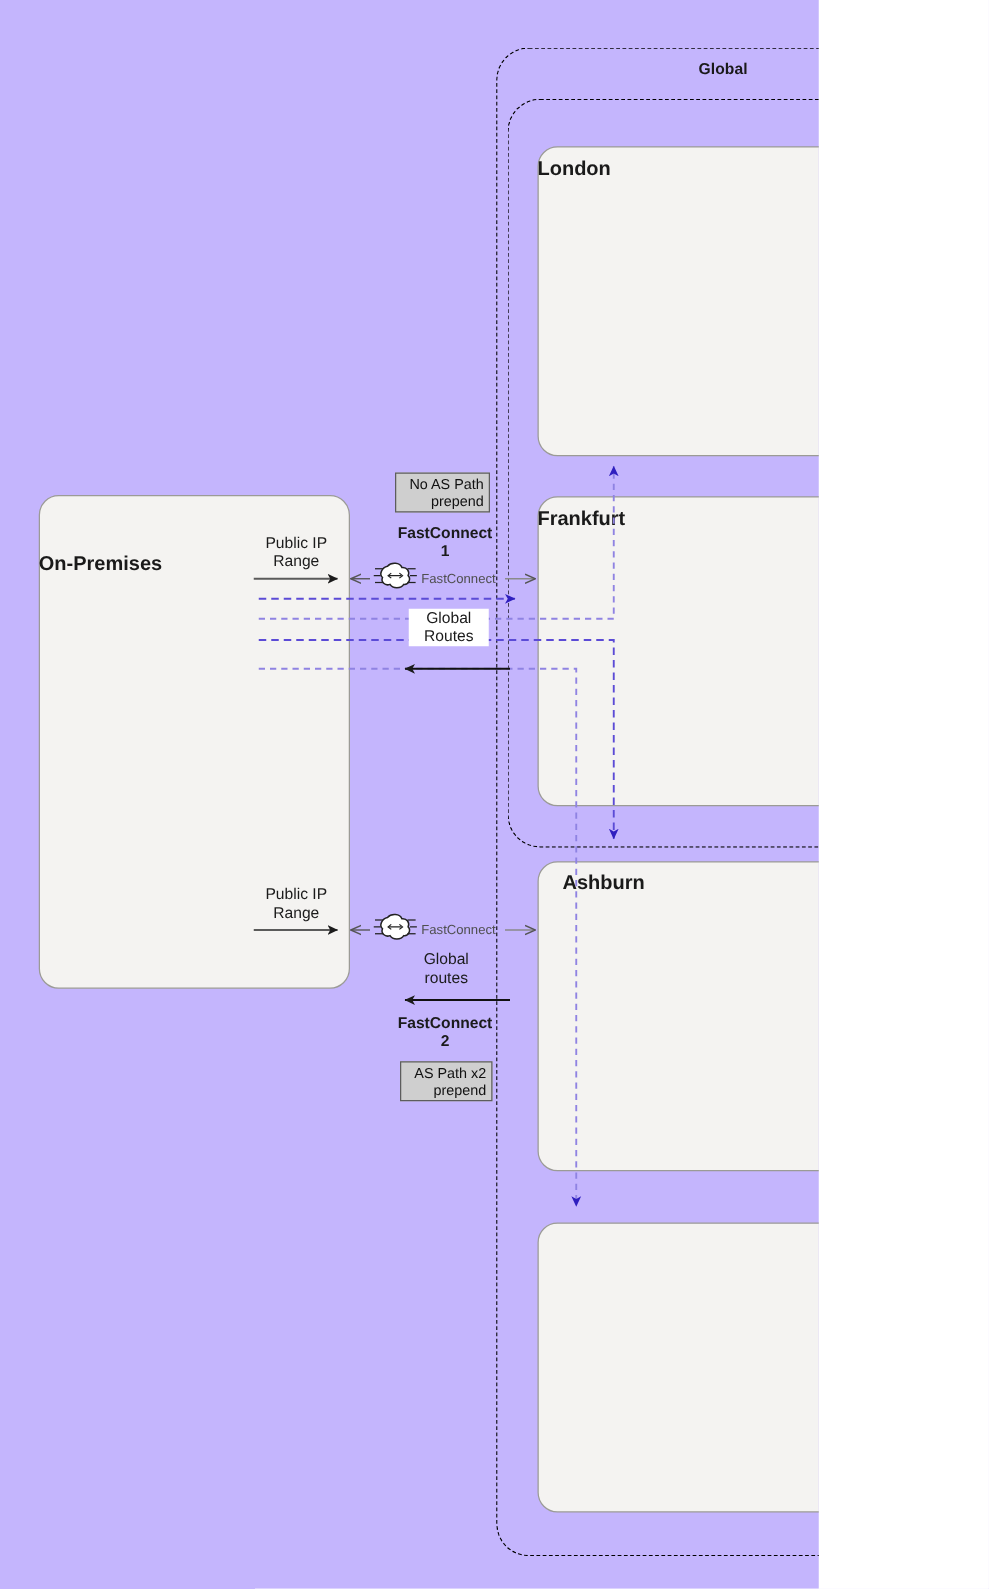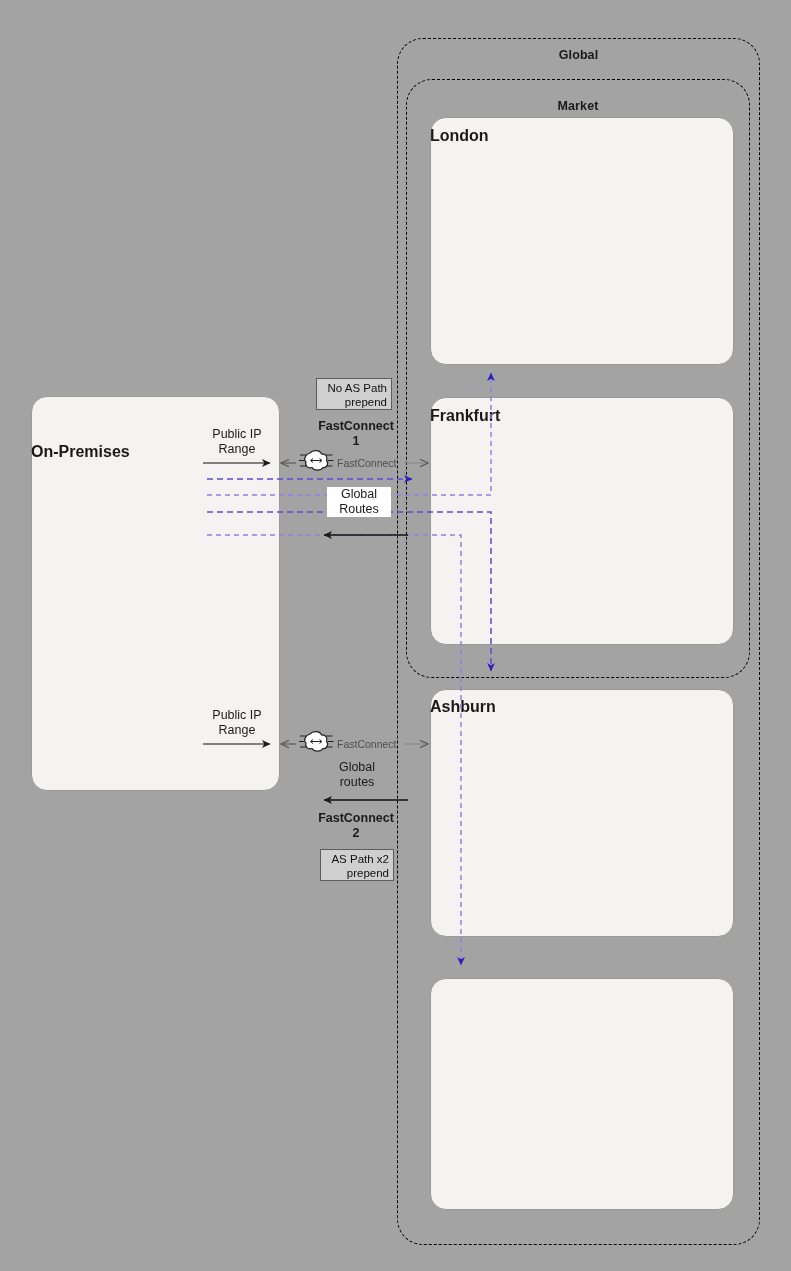--- a/index.html
+++ b/index.html
@@ -7,23 +7,23 @@
     margin: 0;
     padding: 0;
     background: #ffffff;
   }
   body {
     font-family: "Liberation Sans", sans-serif;
     -webkit-font-smoothing: antialiased;
   }
   #canvas {
     position: relative;
-    width: 791px;
+    width: 655px;
     height: 1271px;
-    background: #a3a3a3;
+    background: #c4b5fd;
     overflow: hidden;
   }
   svg.layer {
     position: absolute;
     left: 0;
     top: 0;
     width: 791px;
     height: 1271px;
     overflow: visible;
   }
@@ -98,33 +98,32 @@
 </style>
 </head>
 <body>
 
 <div id="canvas">
 
   <div class="group-box" style="left:397px; top:38px; width:363px; height:1207px;"></div>
   <div class="group-label" style="top:48px; left:397px; width:363px;">Global</div>
 
   <div class="group-box" style="left:406px; top:79px; width:344px; height:599px;"></div>
-  <div class="group-label" style="top:99px; left:406px; width:344px;">Market</div>
 
   <div class="site-box" style="left:31px; top:396px; width:249px; height:395px;"></div>
   <div class="site-label" style="top:407px; left:31px; width:249px;margin-top:36px;">On-Premises</div>
 
   <div class="site-box" style="left:430px; top:117px; width:304px; height:248px;"></div>
   <div class="site-label" style="top:127px; left:430px; width:304px;">London</div>
 
   <div class="site-box" style="left:430px; top:397px; width:304px; height:248px;"></div>
   <div class="site-label" style="top:407px; left:430px; width:304px;">Frankfurt</div>
 
   <div class="site-box" style="left:430px; top:689px; width:304px; height:248px;"></div>
-  <div class="site-label" style="top:698px; left:430px; width:304px;">Ashburn</div>
+  <div class="site-label" style="top:698px; left:430px; width:304px;padding-left:20px;">Ashburn</div>
 
   <div class="site-box" style="left:430px; top:978px; width:304px; height:232px;"></div>
 
   <svg class="layer" viewBox="0 0 791 1271" xmlns="http://www.w3.org/2000/svg">
     <defs>
       <marker id="ar-dark" markerWidth="9" markerHeight="9" refX="8" refY="4.5" orient="auto" markerUnits="userSpaceOnUse">
         <path d="M0,0.6 L8.4,4.5 L0,8.4 L2.2,4.5 Z" fill="#1b1b1b"></path>
       </marker>
       <marker id="ar-grey" markerWidth="9" markerHeight="9" refX="8" refY="4.5" orient="auto" markerUnits="userSpaceOnUse">
         <path d="M0,0.8 L8.4,4.5 L0,8.2" fill="none" stroke="#555" stroke-width="1.1"></path>

